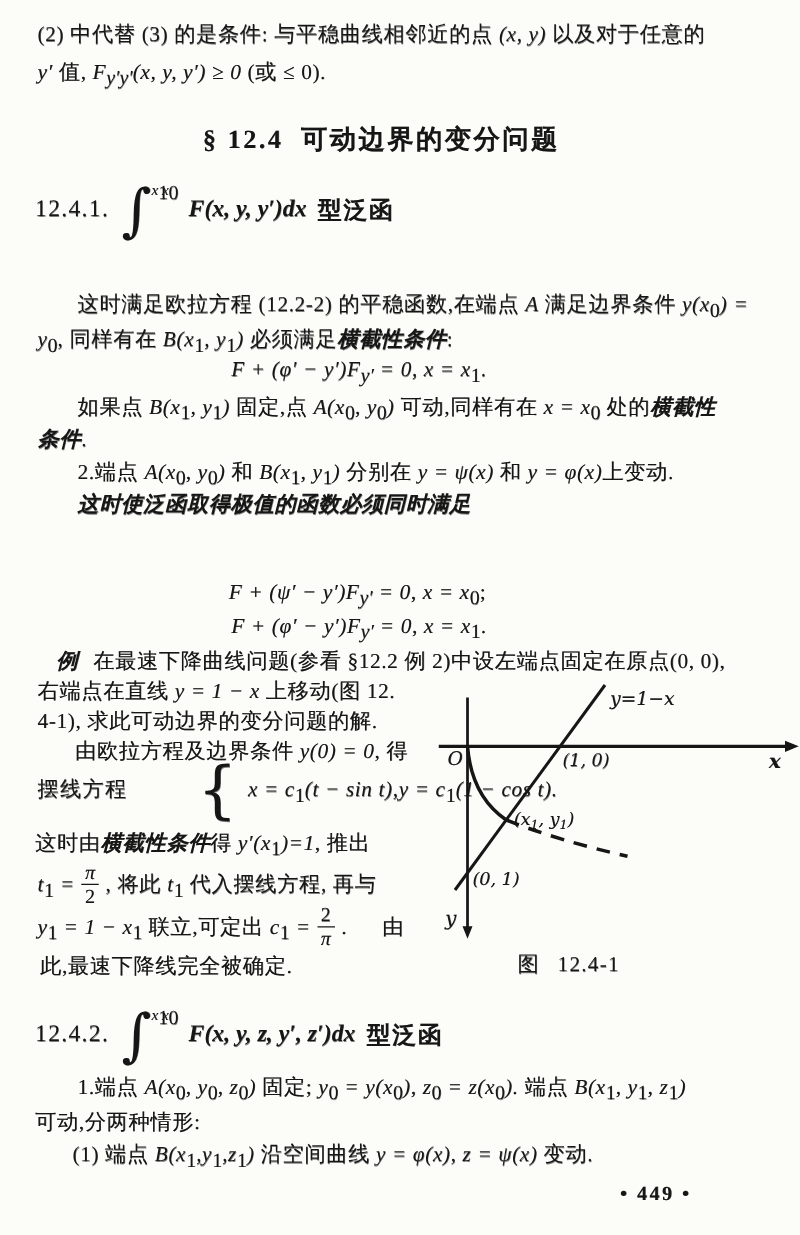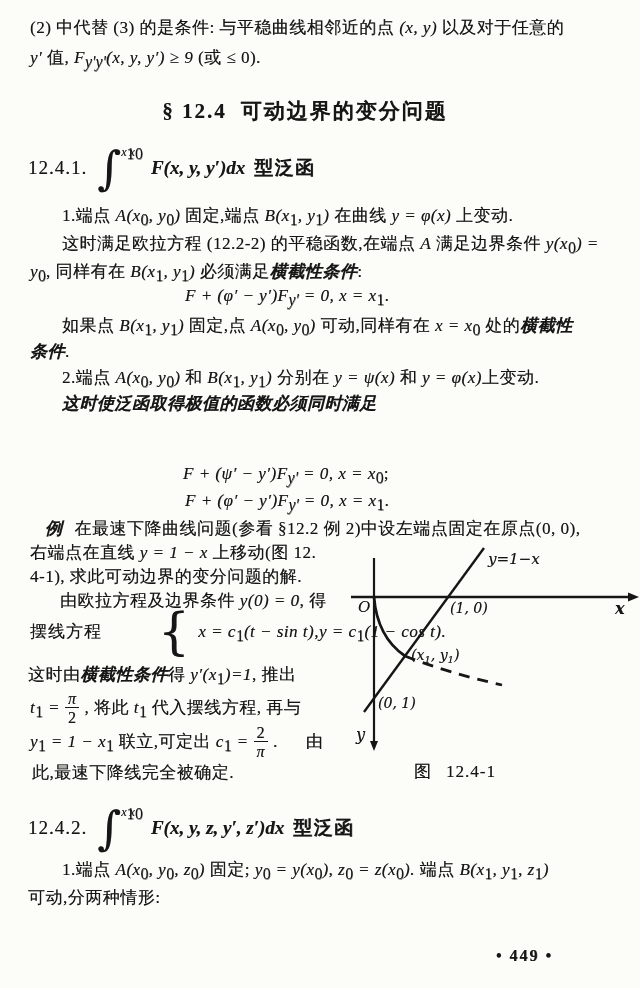--- a/index.html
+++ b/index.html
@@ -37,38 +37,37 @@
   .pagenum{position:absolute;font-weight:bold;font-size:16px;letter-spacing:2px;text-align:right;}
   .fig{position:absolute;left:348px;top:546px;}
   .fig text{font-family:"DejaVu Serif","Liberation Serif",serif;font-style:italic;fill:#161616;}
 </style>
 </head>
 <body>
 
 <div class="page">
 
   <div class="l" style="left:30px;top:16px"><span>(2) 中代替 (3) 的是条件: 与平稳曲线相邻近的点 </span><span class="it">(x, y)</span><span> 以及对于任意的</span></div>
-  <div class="l" style="left:30px;top:46px"><span class="it">y′</span><span> 值, </span><span class="it">F</span><sub class="it">y′y′</sub><span class="it">(x, y, y′) ≥ 9</span><span> (或 ≤ 0).</span></div>
+  <div class="l" style="left:30px;top:46px"><span class="it">y′</span><span> 值, </span><span class="it">F</span><sub class="it">y′y′</sub><span class="it">(x, y, y′) ≥ 0</span><span> (或 ≤ 0).</span></div>
 
   <div class="title" style="top:97px"><span>§ 12.4</span><span class="title-cn">可动边界的变分问题</span></div>
 
   <div class="hsec" style="left:28px;top:142px">
     <span class="hnum">12.4.1.</span>
     <span class="intwrap">
       <span class="intglyph">∫</span>
       <span class="intlims">
         <span class="lim"><span class="it">x</span><sub>1</sub></span>
         <span class="lim"><span class="it">x</span><sub>0</sub></span>
       </span>
     </span>
     <span class="hmath it"><span class="it">F(x, y, y′)dx</span></span>
     <span class="hcn">型泛函</span>
   </div>
 
-  <div class="l" style="left:62px;top:204px"><span>1.端点 </span><span class="it">A(x</span><sub>0</sub><span class="it">, y</span><sub>0</sub><span class="it">)</span><span> 固定,端点 </span><span class="it">B(x</span><sub>1</sub><span class="it">, y</span><sub>1</sub><span class="it">)</span><span> 在曲线 </span><span class="it">y = φ(x)</span><span> 上变动.</span></div>
   <div class="l" style="left:62px;top:232px"><span>这时满足欧拉方程 (12.2-2) 的平稳函数,在端点 </span><span class="it">A</span><span> 满足边界条件 </span><span class="it">y(x</span><sub>0</sub><span class="it">) =</span></div>
   <div class="l" style="left:30px;top:260px"><span class="it">y</span><sub>0</sub><span>, 同样有在 </span><span class="it">B(x</span><sub>1</sub><span class="it">, y</span><sub>1</sub><span class="it">)</span><span> 必须满足</span><span class="bd">横截性条件</span><span>:</span></div>
   <div class="l" style="left:185px;top:284px"><span class="it">F + (φ′ − y′)F</span><sub class="it">y′</sub><span class="it"> = 0, x = x</span><sub>1</sub><span>.</span></div>
   <div class="l" style="left:62px;top:314px"><span>如果点 </span><span class="it">B(x</span><sub>1</sub><span class="it">, y</span><sub>1</sub><span class="it">)</span><span> 固定,点 </span><span class="it">A(x</span><sub>0</sub><span class="it">, y</span><sub>0</sub><span class="it">)</span><span> 可动,同样有在 </span><span class="it">x = x</span><sub>0</sub><span> 处的</span><span class="bd">横截性</span></div>
   <div class="l" style="left:30px;top:340px"><span class="bd">条件</span><span>.</span></div>
   <div class="l" style="left:62px;top:366px"><span>2.端点 </span><span class="it">A(x</span><sub>0</sub><span class="it">, y</span><sub>0</sub><span class="it">)</span><span> 和 </span><span class="it">B(x</span><sub>1</sub><span class="it">, y</span><sub>1</sub><span class="it">)</span><span> 分别在 </span><span class="it">y = ψ(x)</span><span> 和 </span><span class="it">y = φ(x)</span><span>上变动.</span></div>
   <div class="l" style="left:62px;top:392px"><span class="bd">这时使泛函取得极值的函数必须同时满足</span></div>
 
   <div class="l" style="left:183px;top:462px"><span class="it">F + (ψ′ − y′)F</span><sub class="it">y′</sub><span class="it"> = 0, x = x</span><sub>0</sub><span>;</span></div>
   <div class="l" style="left:185px;top:489px"><span class="it">F + (φ′ − y′)F</span><sub class="it">y′</sub><span class="it"> = 0, x = x</span><sub>1</sub><span>.</span></div>
@@ -140,16 +139,17 @@
         <span class="lim"><span class="it">x</span><sub>1</sub></span>
         <span class="lim"><span class="it">x</span><sub>0</sub></span>
       </span>
     </span>
     <span class="hmath it"><span class="it">F(x, y, z, y′, z′)dx</span></span>
     <span class="hcn">型泛函</span>
   </div>
 
   <div class="l" style="left:62px;top:858px"><span>1.端点 </span><span class="it">A(x</span><sub>0</sub><span class="it">, y</span><sub>0</sub><span class="it">, z</span><sub>0</sub><span class="it">)</span><span> 固定; </span><span class="it">y</span><sub>0</sub><span class="it"> = y(x</span><sub>0</sub><span class="it">), z</span><sub>0</sub><span class="it"> = z(x</span><sub>0</sub><span class="it">).</span><span> 端点 </span><span class="it">B(x</span><sub>1</sub><span class="it">, y</span><sub>1</sub><span class="it">, z</span><sub>1</sub><span class="it">)</span></div>
   <div class="l" style="left:28px;top:886px"><span>可动,分两种情形:</span></div>
+  <div class="l" style="left:58px;top:912px"><span>(1) 端点 </span><span class="it">B(x</span><sub>1</sub><span class="it">,y</span><sub>1</sub><span class="it">,z</span><sub>1</sub><span class="it">)</span><span> 沿空间曲线 </span><span class="it">y = φ(x)</span><span>, </span><span class="it">z = ψ(x)</span><span> 变动.</span></div>
 
   <div class="pagenum" style="left:496px;top:947px">• 449 •</div>
 
 </div>
 
 </body></html>

